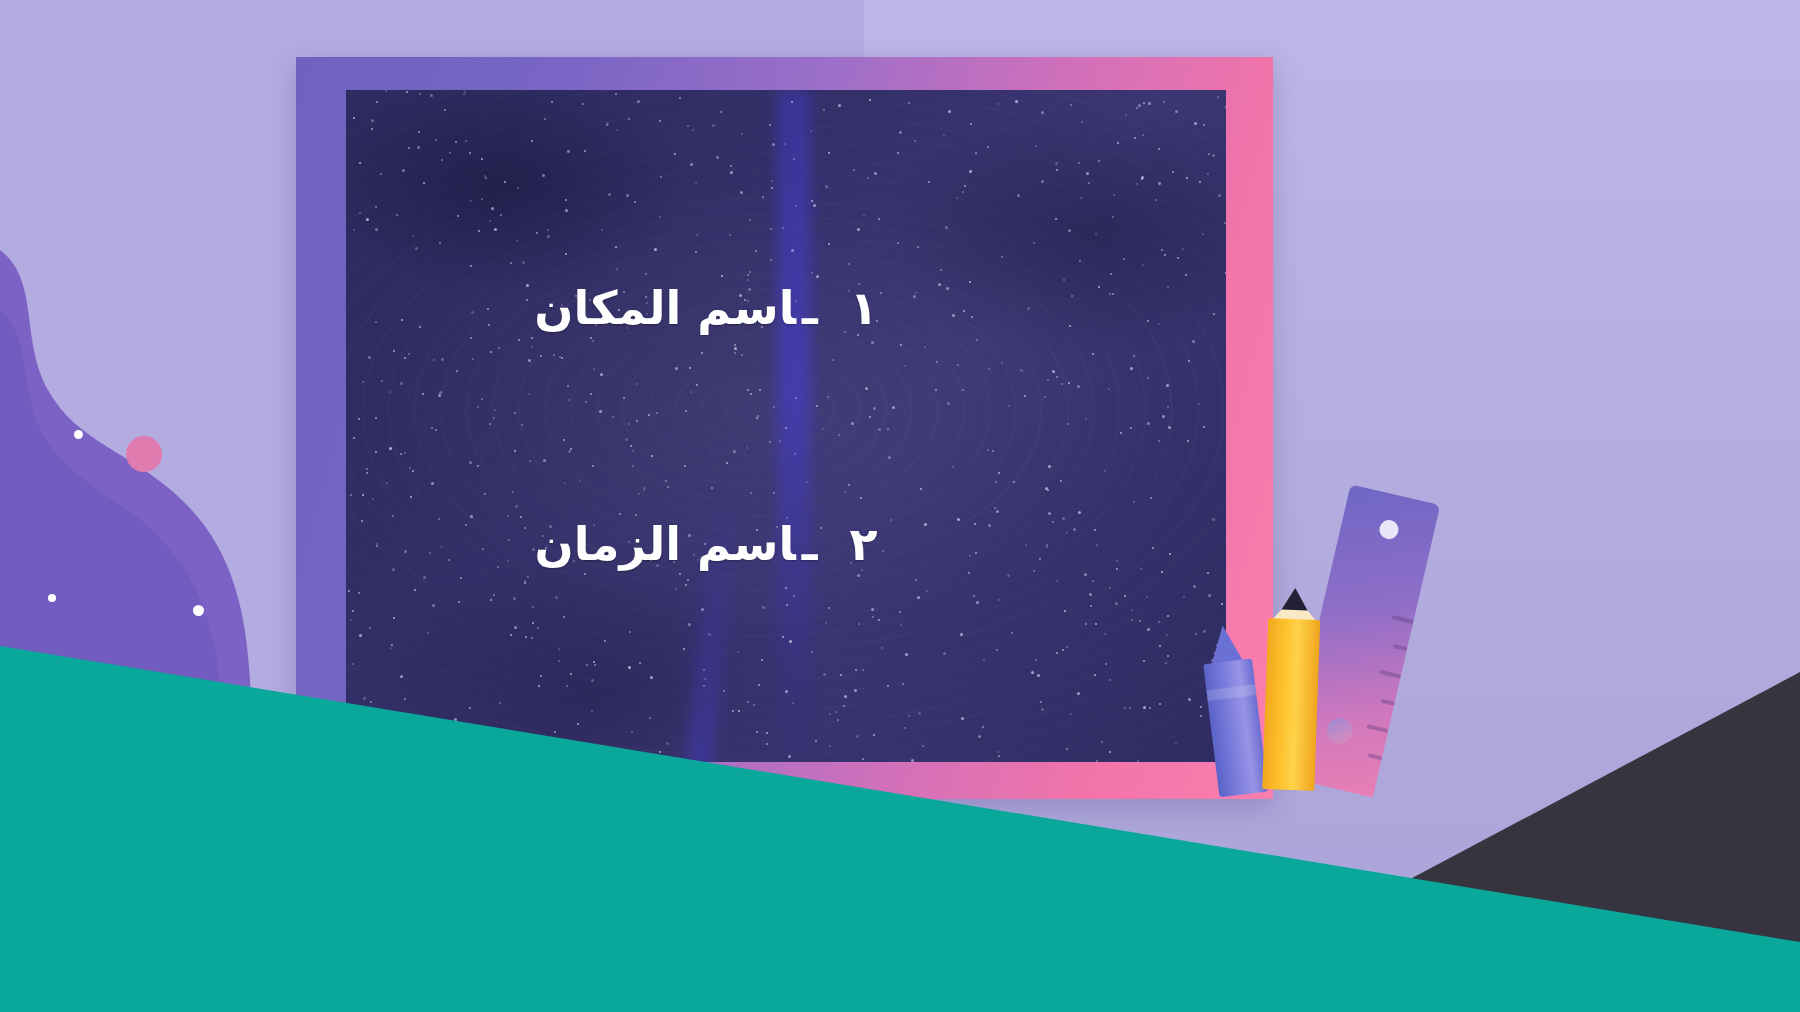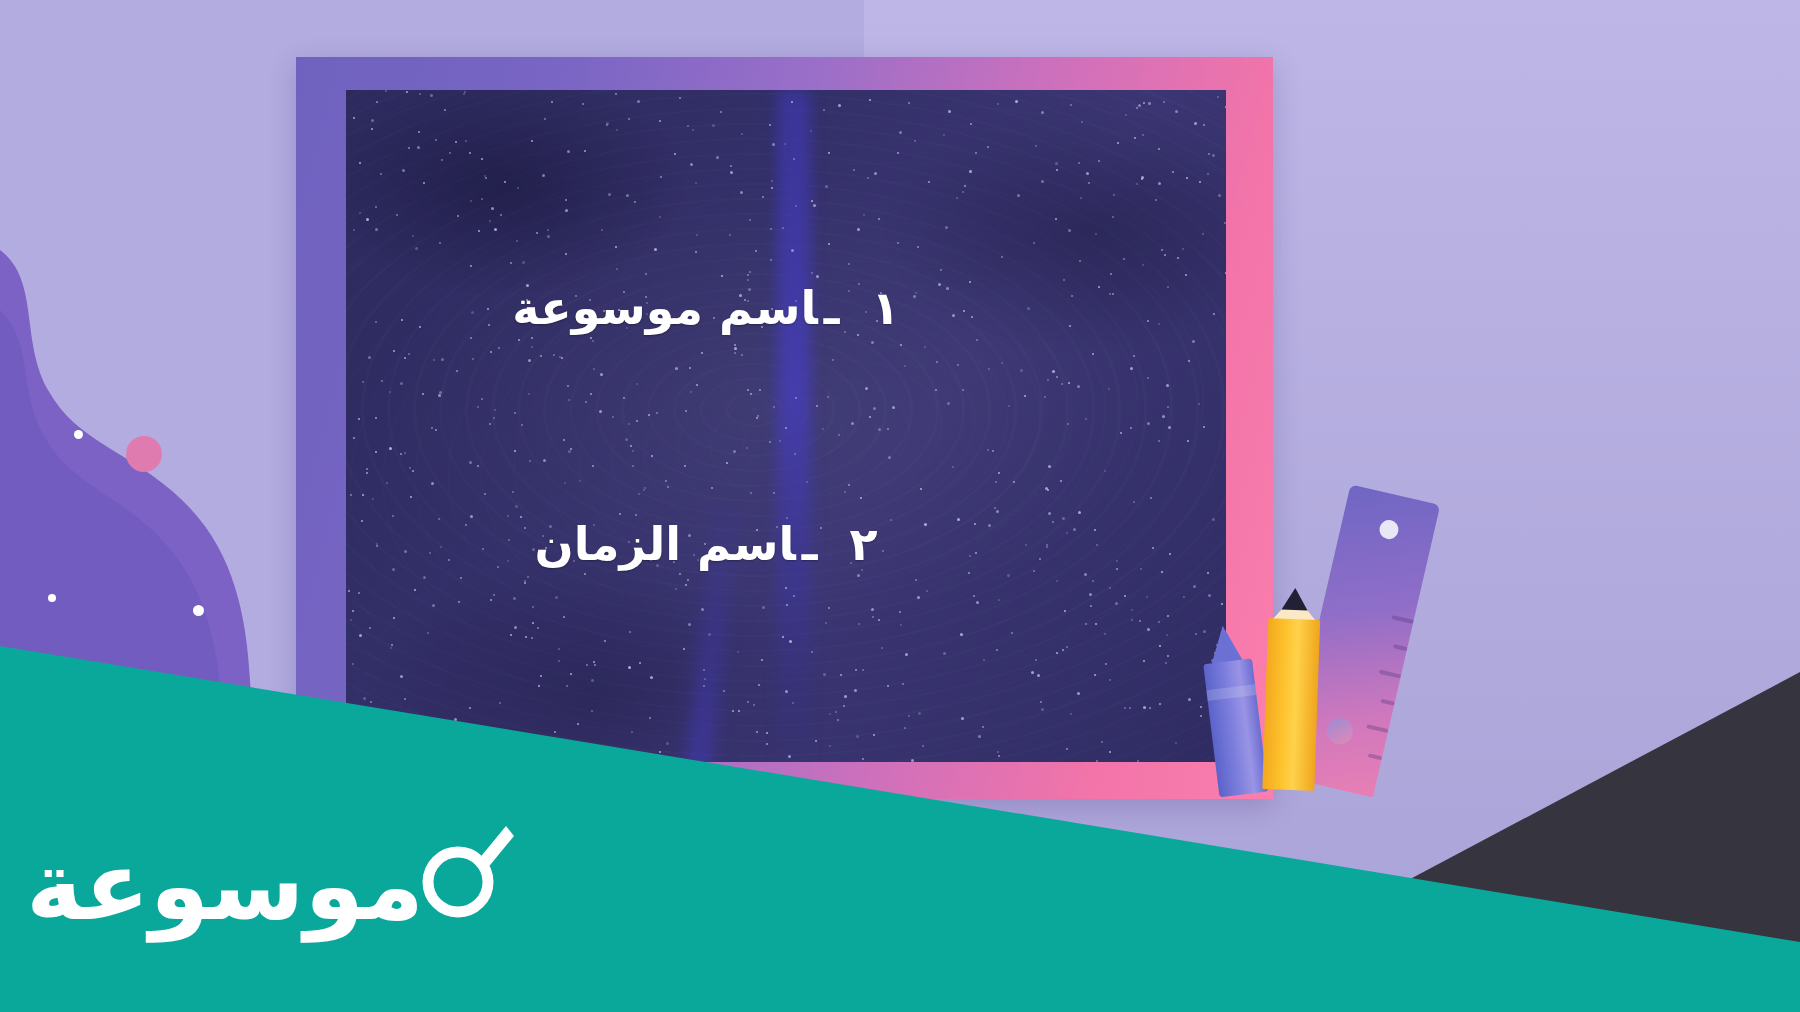--- a/index.html
+++ b/index.html
@@ -1049,21 +1049,21 @@
           <div class="star" style="left:3.8px;top:528.9px;width:2px;height:2px;opacity:0.27"></div>
           <div class="star" style="left:169.3px;top:414.6px;width:3px;height:3px;opacity:0.27"></div>
           <div class="star" style="left:109.0px;top:50.8px;width:2px;height:2px;opacity:0.71"></div>
           <div class="star" style="left:811.5px;top:233.2px;width:2px;height:2px;opacity:0.26"></div>
           <div class="star" style="left:135.0px;top:108.2px;width:2px;height:2px;opacity:0.42"></div>
           <div class="star" style="left:509.3px;top:579.2px;width:2px;height:2px;opacity:0.66"></div>
         </div>
 
       <div class="board-text">
         <div class="text-line">
-          <span class="num">١</span><span class="dash">ـ</span><span>اسم موسوعة</span>
+          <span class="num">١</span><span class="dash">ـ</span><span>اسم المكان</span>
         </div>
         <div class="text-line">
           <span class="num">٢</span><span class="dash">ـ</span><span>اسم الزمان</span>
         </div>
       </div>
     </div>
   </div>
 
   <div class="ruler">
     <div class="ruler-hole"></div>
@@ -1089,21 +1089,14 @@
   </div>
 
   <svg class="desk-dark" viewBox="0 0 640 380" preserveAspectRatio="none">
     <path d="M640,40 L640,380 L0,380 Z" fill="#36343f"></path>
   </svg>
 
   <svg class="banner" viewBox="0 0 1800 400" preserveAspectRatio="none">
     <path d="M0,34 L1800,330 L1800,400 L0,400 Z" fill="#0aa89b"></path>
   </svg>
 
-  <div class="logo">
-    <div class="logo-text">موسوعة</div>
-    <svg style="position:absolute; left:396px; bottom:10px; width:92px; height:104px;" viewBox="0 0 92 104">
-      <circle cx="36" cy="62" r="30" fill="none" stroke="#ffffff" stroke-width="11"></circle>
-      <path d="M56,40 L84,6 L92,16 L64,50 Z" fill="#ffffff"></path>
-    </svg>
-  </div>
 
 </div>
 
 </body></html>

